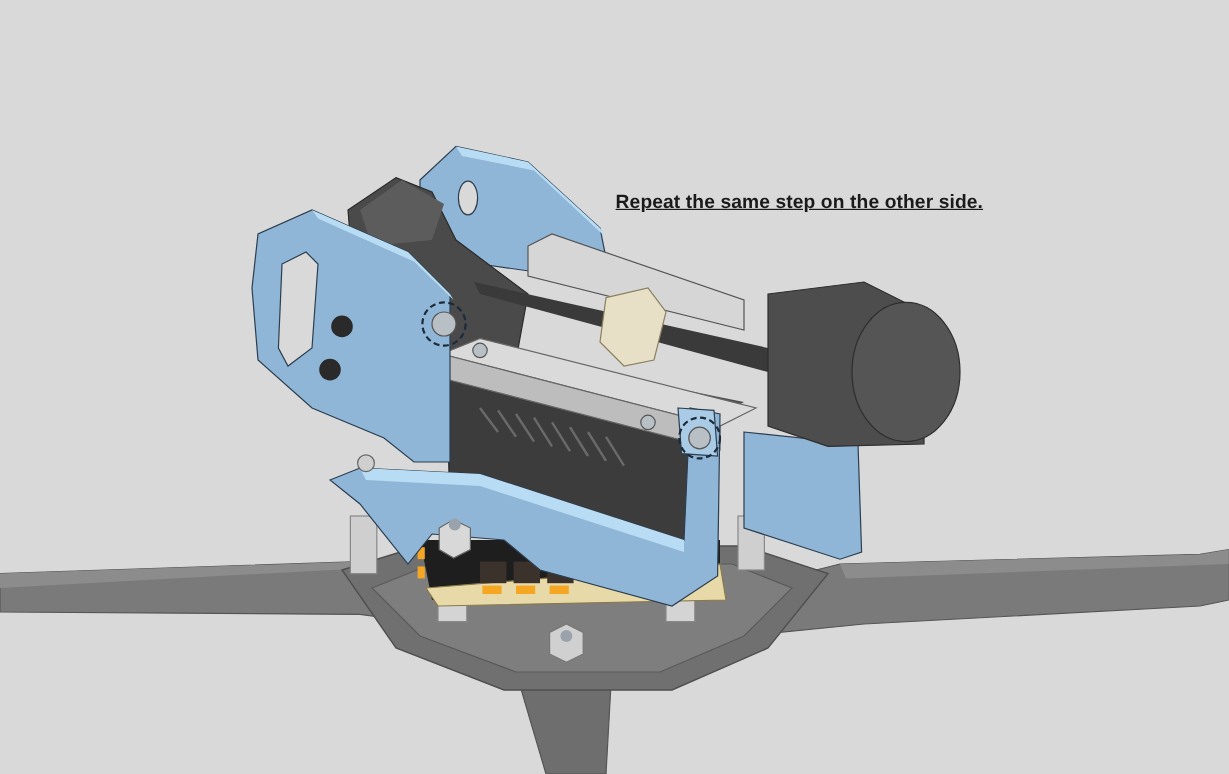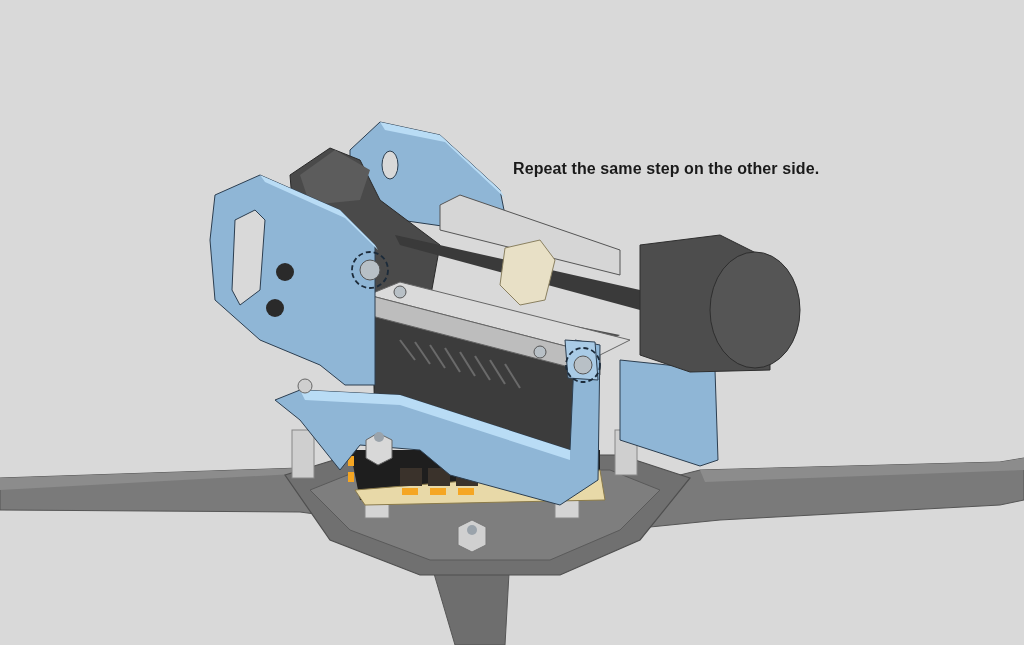--- a/index.html
+++ b/index.html
@@ -1,18 +1,18 @@
 <!DOCTYPE html>
 <html><head>
 <meta charset="utf-8">
 <style>
   html, body { margin:0; padding:0; }
   body { width:1024px; height:645px; overflow:hidden; background:#d9d9d9; position:relative; font-family:"Liberation Sans", sans-serif; }
   .scene { position:absolute; left:0; top:0; width:1024px; height:645px; }
-  .instruction { position:absolute; left:513px; top:160px; font-family:"Liberation Sans", sans-serif; font-weight:bold; font-size:16px; color:#1a1a1a; letter-spacing:0.1px; white-space:nowrap; }
+  .instruction { position:absolute; left:513px; top:160px; font-family:"Liberation Sans", sans-serif; font-weight:bold; font-size:16px; color:#1a1a1a; letter-spacing:0.1px; white-space:nowrap;text-decoration:underline; }
 </style>
 </head>
 <body>
 
 <svg class="scene" viewBox="0 0 1024 645" xmlns="http://www.w3.org/2000/svg">
 
   <g>
 
     <path d="M0 478 L300 468 L360 478 L360 520 L300 512 L0 510 Z" fill="#7a7a7a" stroke="#555" stroke-width="1"></path>
     <path d="M0 478 L300 468 L330 472 L0 490 Z" fill="#8c8c8c"></path>

